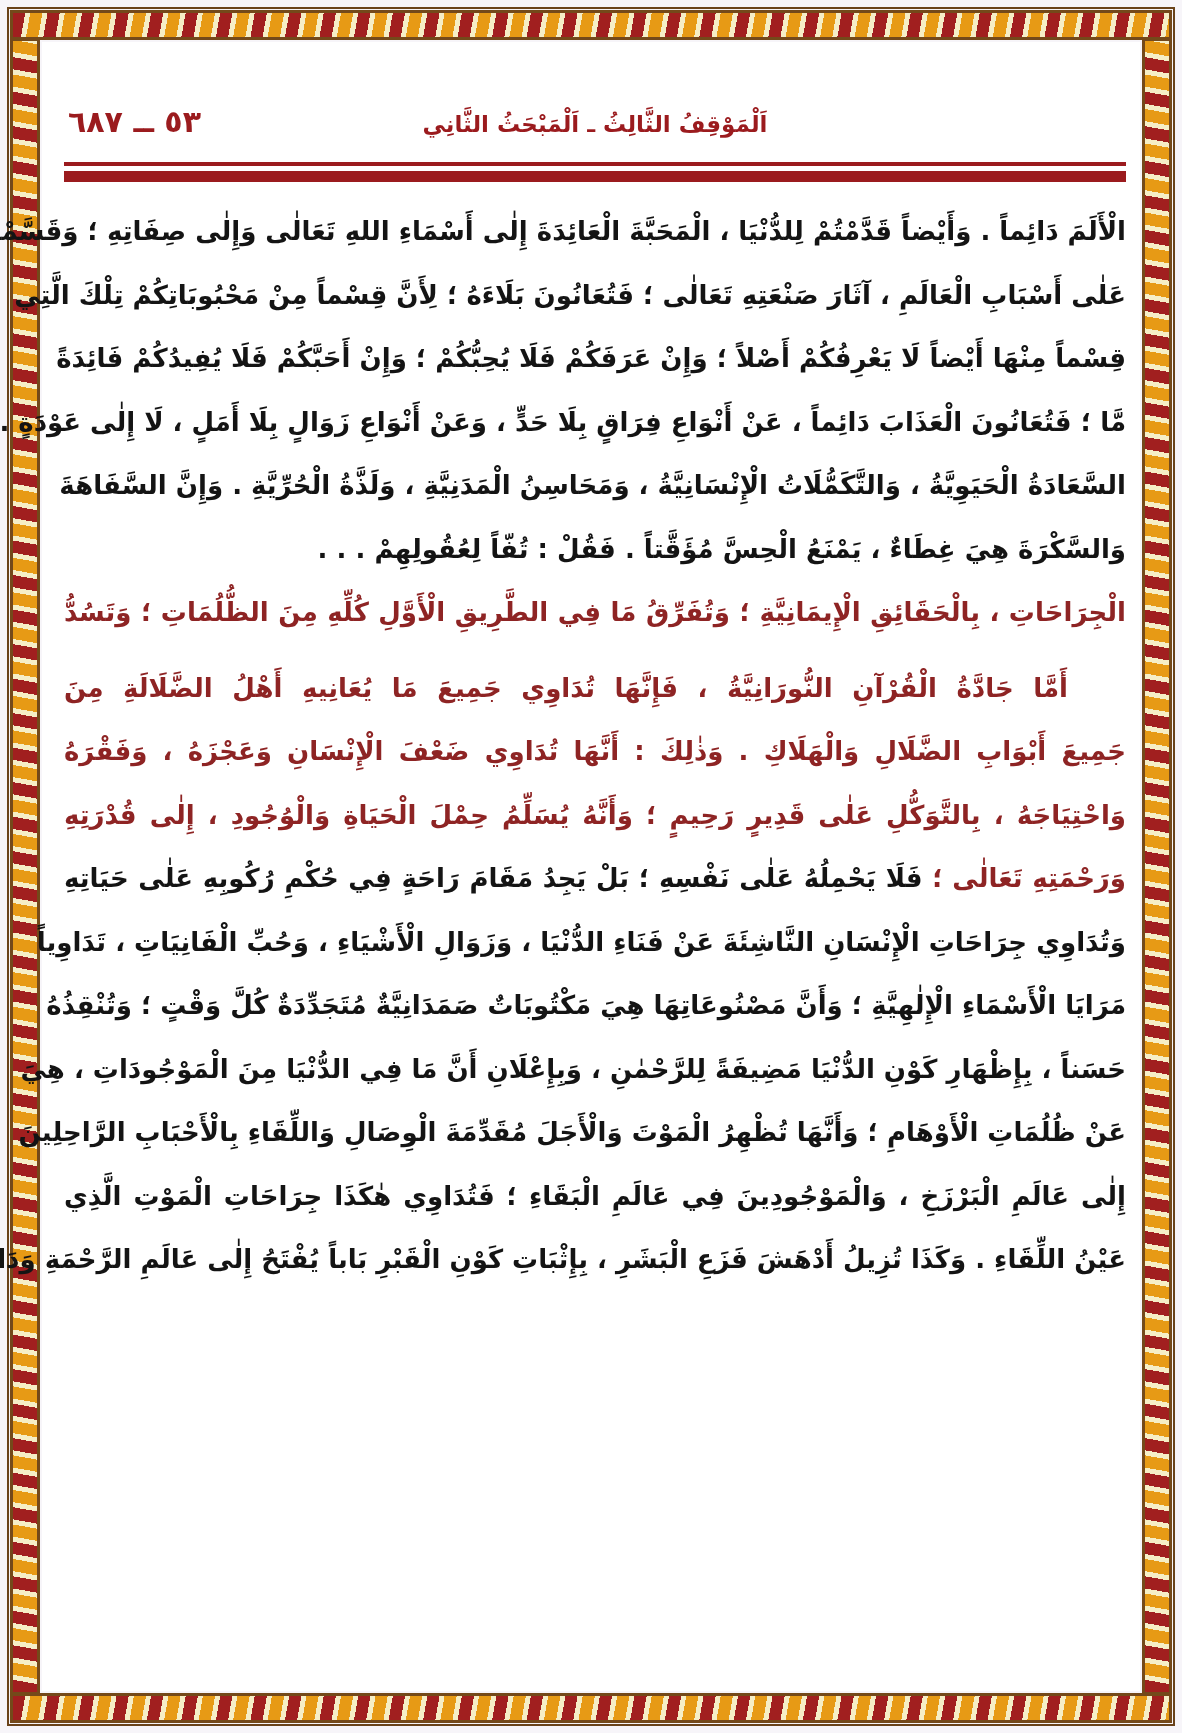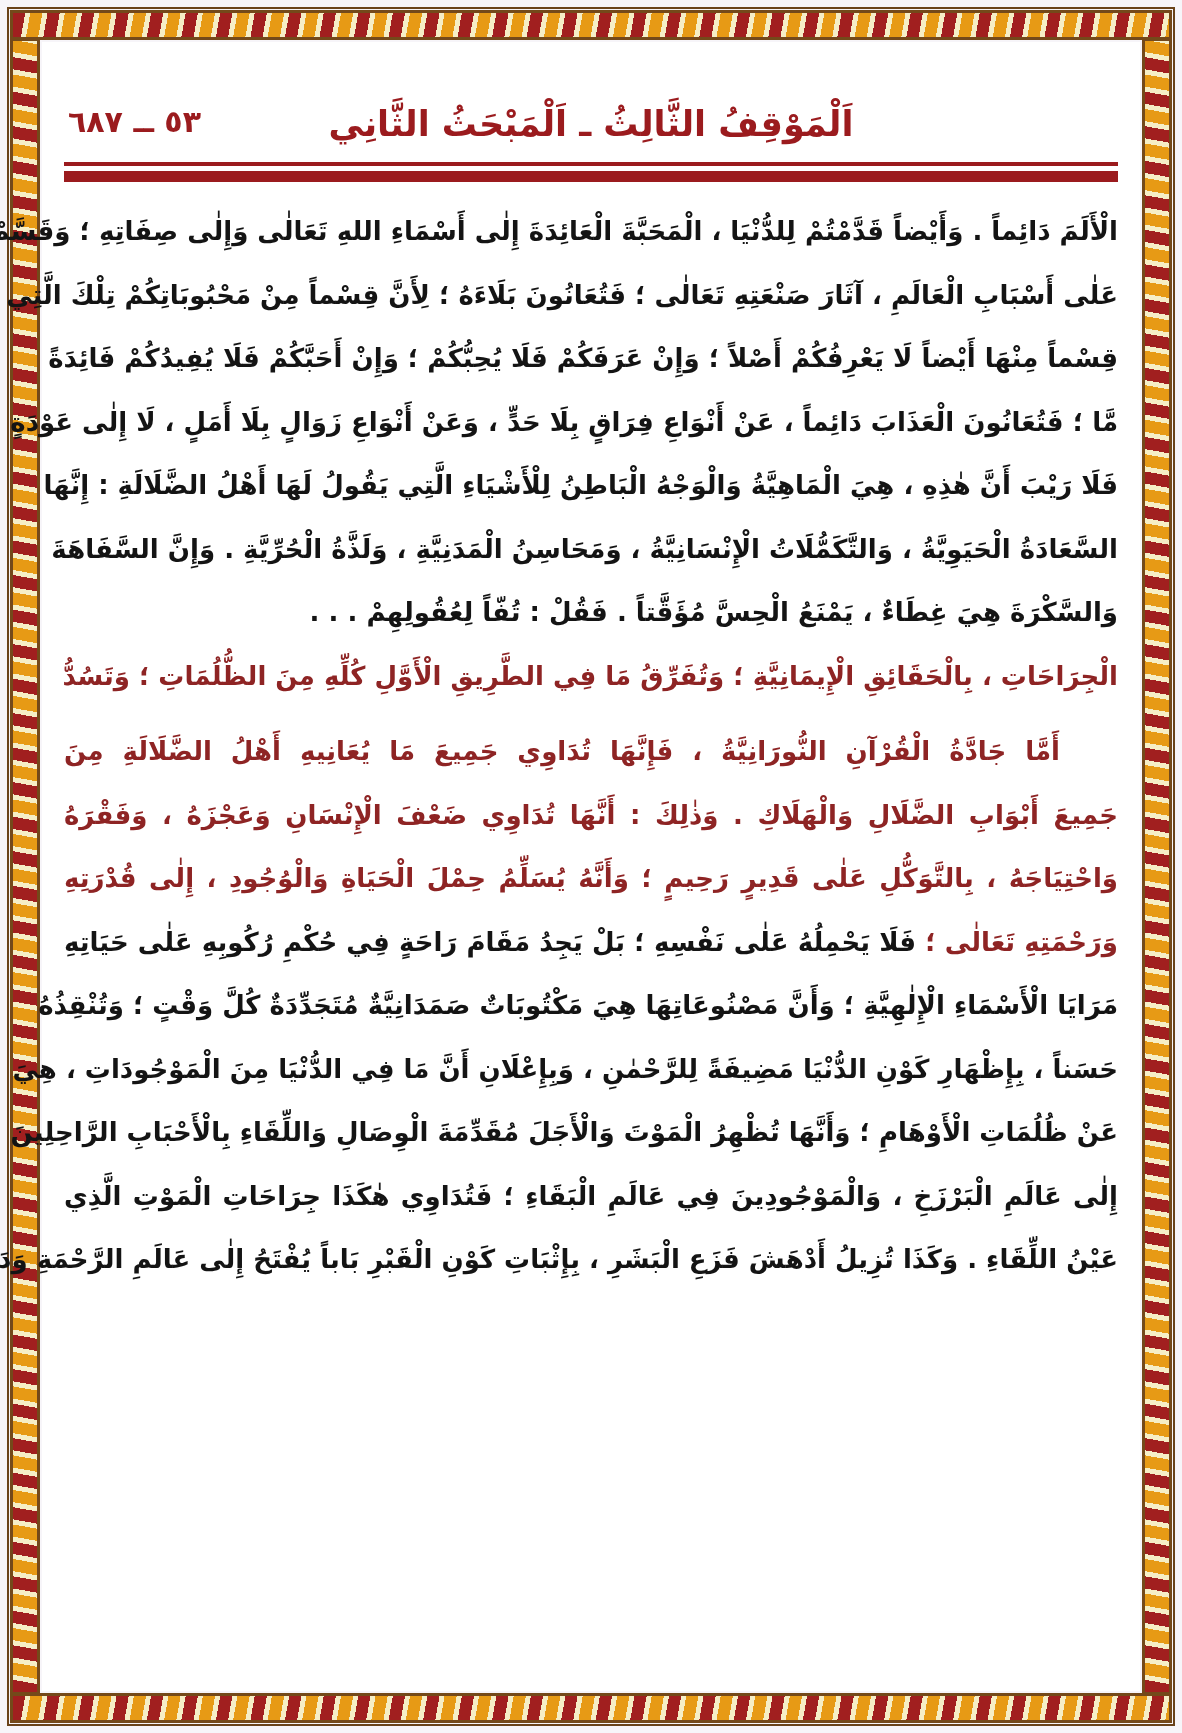--- a/index.html
+++ b/index.html
@@ -29,28 +29,28 @@
     background-image:repeating-linear-gradient(10deg,
       #a11f1f 0 12px,#f6eec6 12px 17px,#e79a15 17px 29px,#f6eec6 29px 34px);
   }
   .chain-left{left:10px;}
   .chain-right{right:10px;}
   .paper{
     position:absolute;left:42px;top:42px;right:42px;bottom:42px;
     background:#ffffff;
   }
   
-  .content{position:absolute;left:64px;right:64px;top:88px;}
+  .content{position:absolute;left:64px;right:56px;top:88px;}
   .header{position:relative;height:72px;}
   .page-num{
     position:absolute;left:4px;top:16px;
     color:#9b1b1e;font-size:30px;font-weight:bold;direction:rtl;
   }
   .title{
-    text-align:center;color:#9b1b1e;font-size:35px;font-weight:bold;
+    text-align:center;color:#9b1b1e;font-size:23px;font-weight:bold;
     line-height:72px;direction:rtl;
   }
   .rule-thin{height:4px;background:#9b1b1e;margin-top:2px;}
   .rule-thick{height:11px;background:#9b1b1e;margin-top:5px;}
   .text-body{margin-top:18px;direction:rtl;}
   .line{
     font-size:26px;font-weight:700;line-height:63.5px;height:63.5px;
     color:#141414;
     text-align:justify;text-align-last:justify;text-justify:inter-word;
     overflow:visible;white-space:nowrap;
@@ -77,27 +77,27 @@
     <div class="page-num">٥٣ ــ ٦٨٧</div>
     <div class="title">اَلْمَوْقِفُ الثَّالِثُ ـ اَلْمَبْحَثُ الثَّانِي</div>
   </div>
   <div class="rule-thin"></div>
   <div class="rule-thick"></div>
   <div class="text-body">
       <div class="line"><span class="seg-black">الْأَلَمَ دَائِماً . وَأَيْضاً قَدَّمْتُمْ لِلدُّنْيَا ، الْمَحَبَّةَ الْعَائِدَةَ إِلٰى أَسْمَاءِ اللهِ تَعَالٰى وَإِلٰى صِفَاتِهِ ؛ وَقَسَّمْتُمْ</span></div>
       <div class="line"><span class="seg-black">عَلٰى أَسْبَابِ الْعَالَمِ ، آثَارَ صَنْعَتِهِ تَعَالٰى ؛ فَتُعَانُونَ بَلَاءَهُ ؛ لِأَنَّ قِسْماً مِنْ مَحْبُوبَاتِكُمْ تِلْكَ الَّتِي</span></div>
       <div class="line"><span class="seg-black">قِسْماً مِنْهَا أَيْضاً لَا يَعْرِفُكُمْ أَصْلاً ؛ وَإِنْ عَرَفَكُمْ فَلَا يُحِبُّكُمْ ؛ وَإِنْ أَحَبَّكُمْ فَلَا يُفِيدُكُمْ فَائِدَةً</span></div>
       <div class="line"><span class="seg-black">مَّا ؛ فَتُعَانُونَ الْعَذَابَ دَائِماً ، عَنْ أَنْوَاعِ فِرَاقٍ بِلَا حَدٍّ ، وَعَنْ أَنْوَاعِ زَوَالٍ بِلَا أَمَلٍ ، لَا إِلٰى عَوْدَةٍ .</span></div>
-      <div class="line"><span class="seg-black">فَلَا رَيْبَ أَنَّ هٰذِهِ ، هِيَ الْمَاهِيَّةُ وَالْوَجْهُ الْبَاطِنُ لِلْأَشْيَاءِ الَّتِي يَقُولُ لَهَا أَهْلُ الضَّلَالَةِ : إِنَّهَا</span></div>
       <div class="line"><span class="seg-black">السَّعَادَةُ الْحَيَوِيَّةُ ، وَالتَّكَمُّلَاتُ الْإِنْسَانِيَّةُ ، وَمَحَاسِنُ الْمَدَنِيَّةِ ، وَلَذَّةُ الْحُرِّيَّةِ . وَإِنَّ السَّفَاهَةَ</span></div>
       <div class="line no-justify"><span class="seg-black">وَالسَّكْرَةَ هِيَ غِطَاءٌ ، يَمْنَعُ الْحِسَّ مُؤَقَّتاً . فَقُلْ : تُفّاً لِعُقُولِهِمْ . . .</span></div>
       <div class="line"><span class="seg-red">الْجِرَاحَاتِ ، بِالْحَقَائِقِ الْإِيمَانِيَّةِ ؛ وَتُفَرِّقُ مَا فِي الطَّرِيقِ الْأَوَّلِ كُلِّهِ مِنَ الظُّلُمَاتِ ؛ وَتَسُدُّ</span></div>
       <div class="line indent para-gap"><span class="seg-red">أَمَّا جَادَّةُ الْقُرْآنِ النُّورَانِيَّةُ ، فَإِنَّهَا تُدَاوِي جَمِيعَ مَا يُعَانِيهِ أَهْلُ الضَّلَالَةِ مِنَ</span></div>
       <div class="line"><span class="seg-red">جَمِيعَ أَبْوَابِ الضَّلَالِ وَالْهَلَاكِ . وَذٰلِكَ : أَنَّهَا تُدَاوِي ضَعْفَ الْإِنْسَانِ وَعَجْزَهُ ، وَفَقْرَهُ</span></div>
       <div class="line"><span class="seg-red">وَاحْتِيَاجَهُ ، بِالتَّوَكُّلِ عَلٰى قَدِيرٍ رَحِيمٍ ؛ وَأَنَّهُ يُسَلِّمُ حِمْلَ الْحَيَاةِ وَالْوُجُودِ ، إِلٰى قُدْرَتِهِ</span></div>
       <div class="line"><span class="seg-red">وَرَحْمَتِهِ تَعَالٰى ؛ </span><span class="seg-black">فَلَا يَحْمِلُهُ عَلٰى نَفْسِهِ ؛ بَلْ يَجِدُ مَقَامَ رَاحَةٍ فِي حُكْمِ رُكُوبِهِ عَلٰى حَيَاتِهِ</span></div>
+      <div class="line"><span class="seg-black">وَتُدَاوِي جِرَاحَاتِ الْإِنْسَانِ النَّاشِئَةَ عَنْ فَنَاءِ الدُّنْيَا ، وَزَوَالِ الْأَشْيَاءِ ، وَحُبِّ الْفَانِيَاتِ ، تَدَاوِياً</span></div>
       <div class="line"><span class="seg-black">مَرَايَا الْأَسْمَاءِ الْإِلٰهِيَّةِ ؛ وَأَنَّ مَصْنُوعَاتِهَا هِيَ مَكْتُوبَاتٌ صَمَدَانِيَّةٌ مُتَجَدِّدَةٌ كُلَّ وَقْتٍ ؛ وَتُنْقِذُهُ</span></div>
       <div class="line"><span class="seg-black">حَسَناً ، بِإِظْهَارِ كَوْنِ الدُّنْيَا مَضِيفَةً لِلرَّحْمٰنِ ، وَبِإِعْلَانِ أَنَّ مَا فِي الدُّنْيَا مِنَ الْمَوْجُودَاتِ ، هِيَ</span></div>
       <div class="line"><span class="seg-black">عَنْ ظُلُمَاتِ الْأَوْهَامِ ؛ وَأَنَّهَا تُظْهِرُ الْمَوْتَ وَالْأَجَلَ مُقَدِّمَةَ الْوِصَالِ وَاللِّقَاءِ بِالْأَحْبَابِ الرَّاحِلِينَ</span></div>
       <div class="line"><span class="seg-black">إِلٰى عَالَمِ الْبَرْزَخِ ، وَالْمَوْجُودِينَ فِي عَالَمِ الْبَقَاءِ ؛ فَتُدَاوِي هٰكَذَا جِرَاحَاتِ الْمَوْتِ الَّذِي</span></div>
       <div class="line"><span class="seg-black">عَيْنُ اللِّقَاءِ . وَكَذَا تُزِيلُ أَدْهَشَ فَزَعِ الْبَشَرِ ، بِإِثْبَاتِ كَوْنِ الْقَبْرِ بَاباً يُفْتَحُ إِلٰى عَالَمِ الرَّحْمَةِ وَدَارِ</span></div>
     </div>
 </div>
 
 </body></html>

